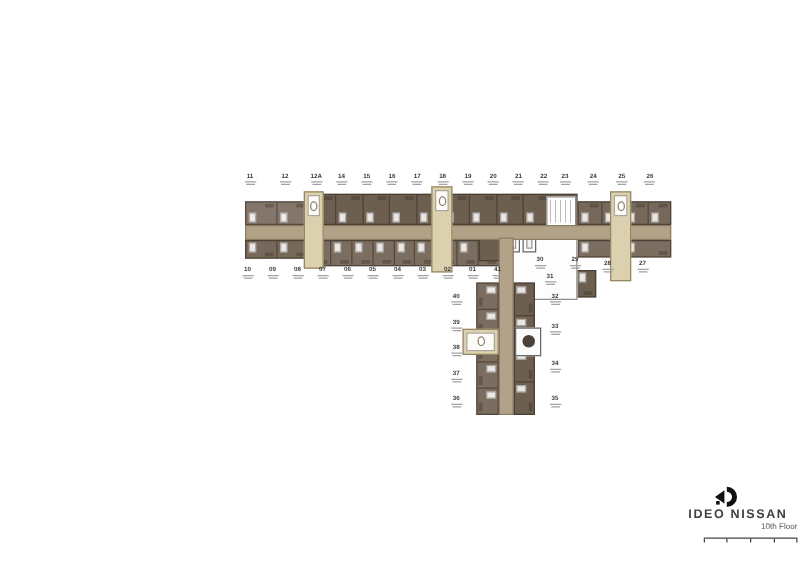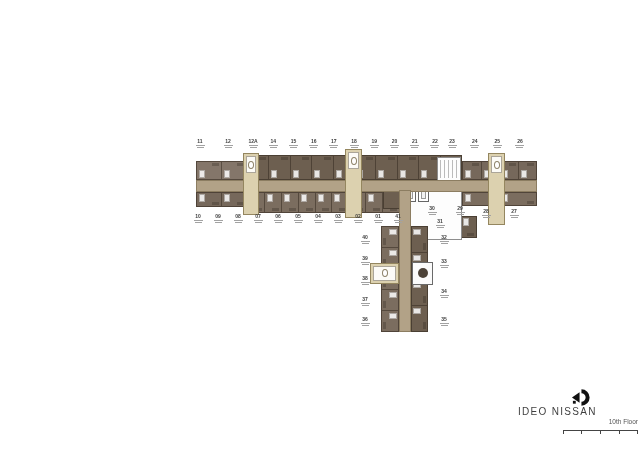--- a/index.html
+++ b/index.html
@@ -50,22 +50,22 @@
 
   
   .lblgrp{position:absolute;display:flex;justify-content:space-between;}
   .lblgrp.vert{flex-direction:column;}
   .unit-label{width:16px;text-align:center;}
   .u-no{font-size:5px;line-height:6px;font-weight:bold;color:#3d3d3d;}
   .u-l1,.u-l2{display:block;height:1px;background:#a2a2a2;margin:1px auto 0;}
   .u-l1{width:9px;} .u-l2{width:7px;}
 
   
-  .brand-name{position:absolute;left:518px;top:406px;width:90px;text-align:left;
-      font-size:10px;letter-spacing:1.3px;color:#3f3f3f;font-weight:400;}
+  .brand-name{position:absolute;left:540px;top:406px;width:90px;text-align:right;
+      font-size:10px;letter-spacing:1.3px;color:#3f3f3f;font-weight:700;}
   .brand-floor{position:absolute;left:550px;top:418px;width:88px;text-align:right;
       font-size:6.5px;color:#555;}
   .scalebar{position:absolute;left:563px;top:430px;width:75px;height:4px;border-top:1px solid #444;}
   .scalebar i{position:absolute;top:0;width:1px;height:3px;background:#444;}
 </style>
 </head>
 <body>
 
 <div id="canvas">
 

